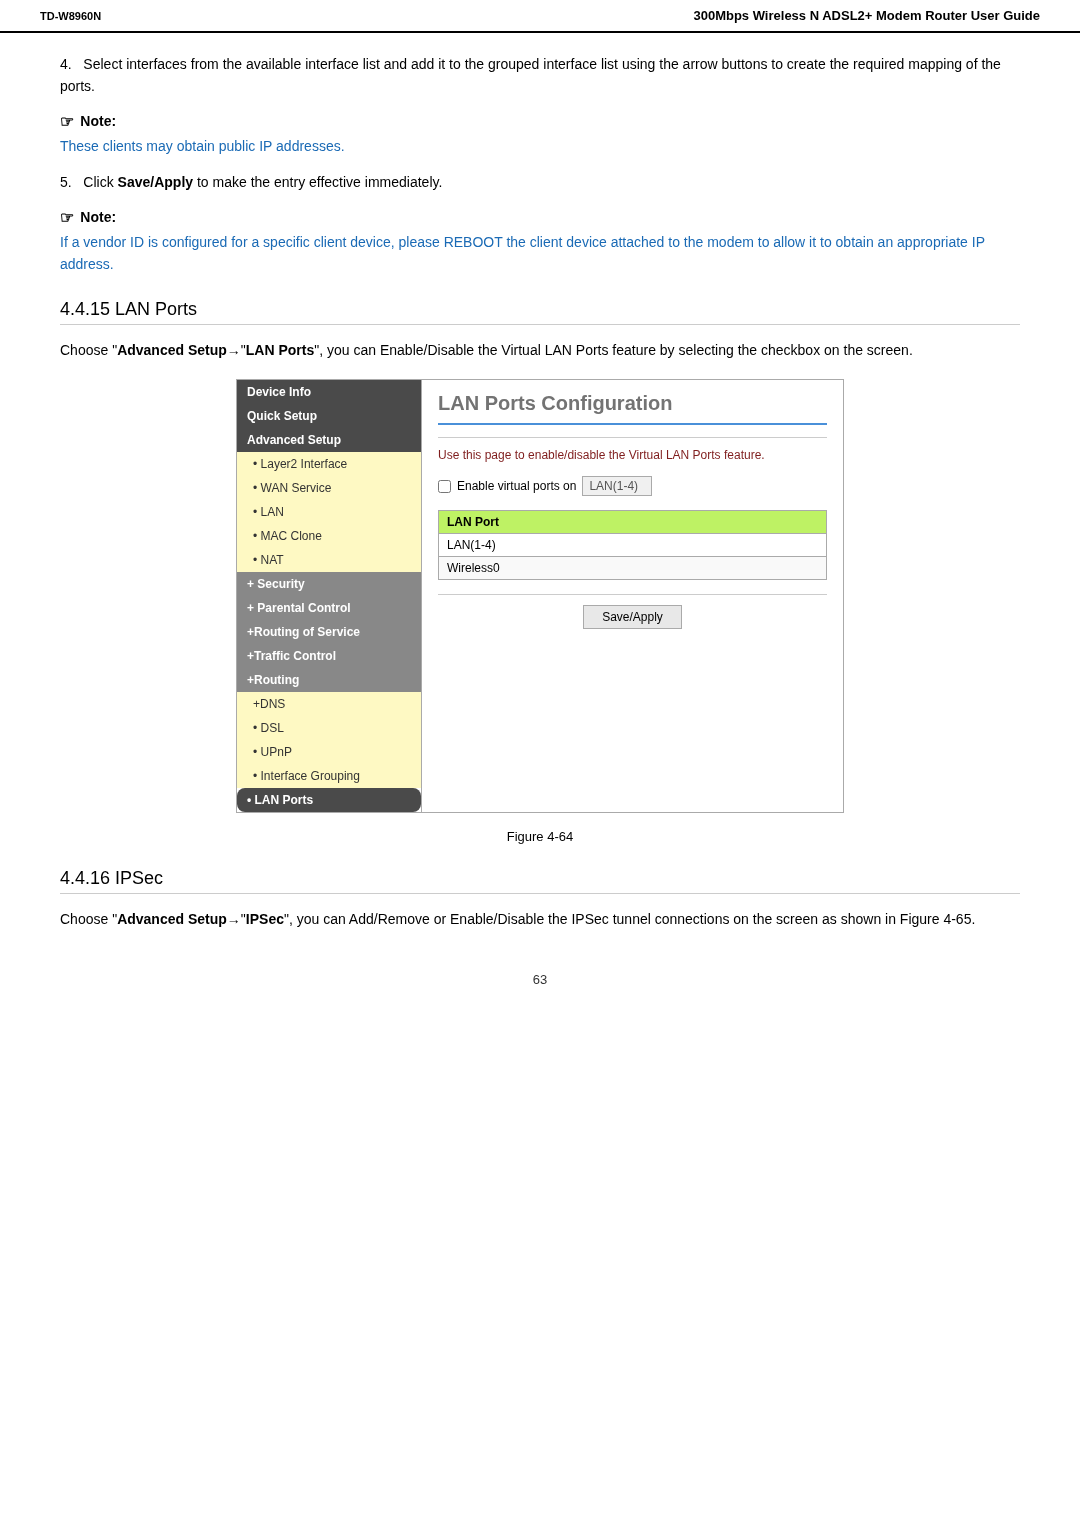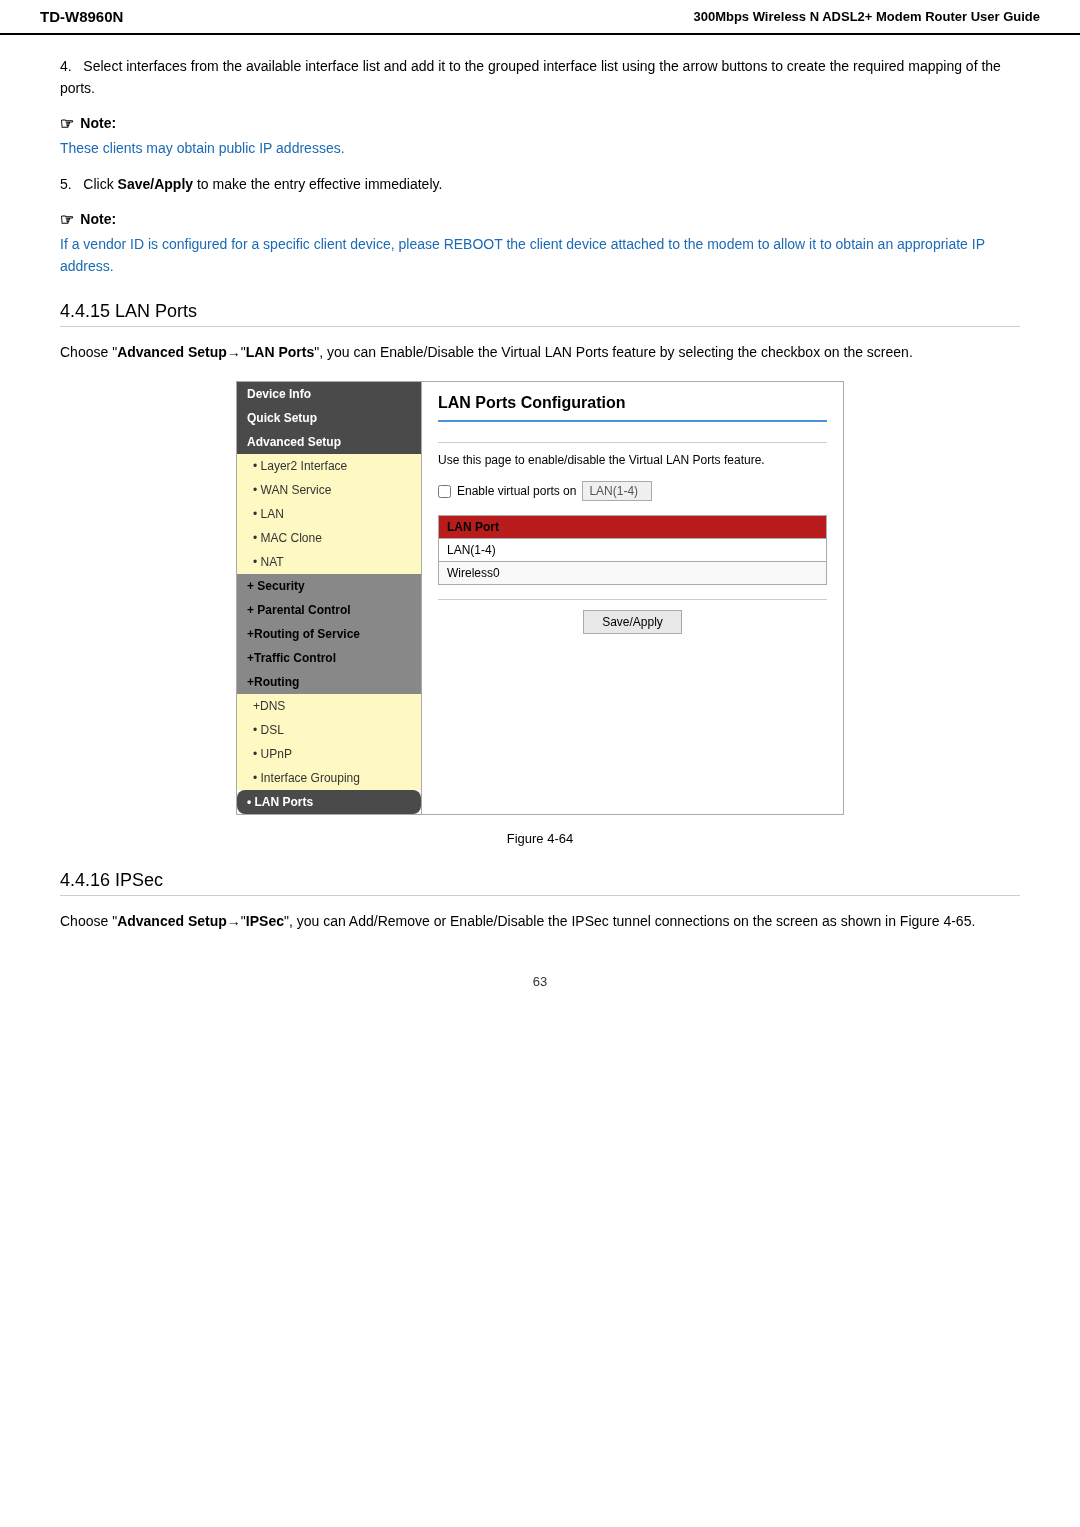--- a/index.html
+++ b/index.html
@@ -15,21 +15,21 @@
     .page-header {
       border-bottom: 2px solid #000;
       padding: 8px 40px;
       display: flex;
       justify-content: space-between;
       align-items: center;
       margin-bottom: 20px;
     }
     .page-header .model {
       font-weight: bold;
-      font-size: 15px;
+      font-size: 11px;
     }
     .page-header .guide-title {
       font-weight: bold;
       font-size: 13px;
     }
 
     .main-content {
       padding: 0 60px;
     }
 
@@ -109,40 +109,40 @@
       color: #333;
     }
     .sidebar-item.active {
       background: #4a4a4a;
       color: #fff;
       font-weight: bold;
       border-radius: 8px;
     }
     .sidebar-item.group-header {
       background: #888;
-      color: #000000;
+      color: #ffffff;
       font-weight: bold;
     }
 
     
     .panel-content {
       flex: 1;
       padding: 12px 16px;
     }
     .panel-title {
-      font-size: 16px;
-      font-weight: bold;
-      color: #000000;
-      margin-bottom: 20px;
+      font-size: 20px;
+      font-weight: bold;
+      color: #737373;
+      margin-bottom: 12px;
       padding-bottom: 8px;
       border-bottom: 2px solid #4a90d9;
     }
     .panel-description {
       font-size: 12px;
-      color: #000000;
+      color: #7f1d1d;
       margin-bottom: 14px;
       border-top: 1px solid #ccc;
       padding-top: 10px;
     }
     .enable-row {
       display: flex;
       align-items: center;
       gap: 6px;
       margin-bottom: 14px;
       font-size: 12px;
@@ -160,21 +160,21 @@
       color: #555;
     }
 
     .lan-table {
       width: 100%;
       border-collapse: collapse;
       font-size: 12px;
       margin-bottom: 14px;
     }
     .lan-table th {
-      background: #b91c1c;
+      background: #bef264;
       padding: 4px 8px;
       text-align: left;
       border: 1px solid #aaa;
       font-weight: bold;
     }
     .lan-table td {
       padding: 4px 8px;
       border: 1px solid #aaa;
       background: #fff;
     }

